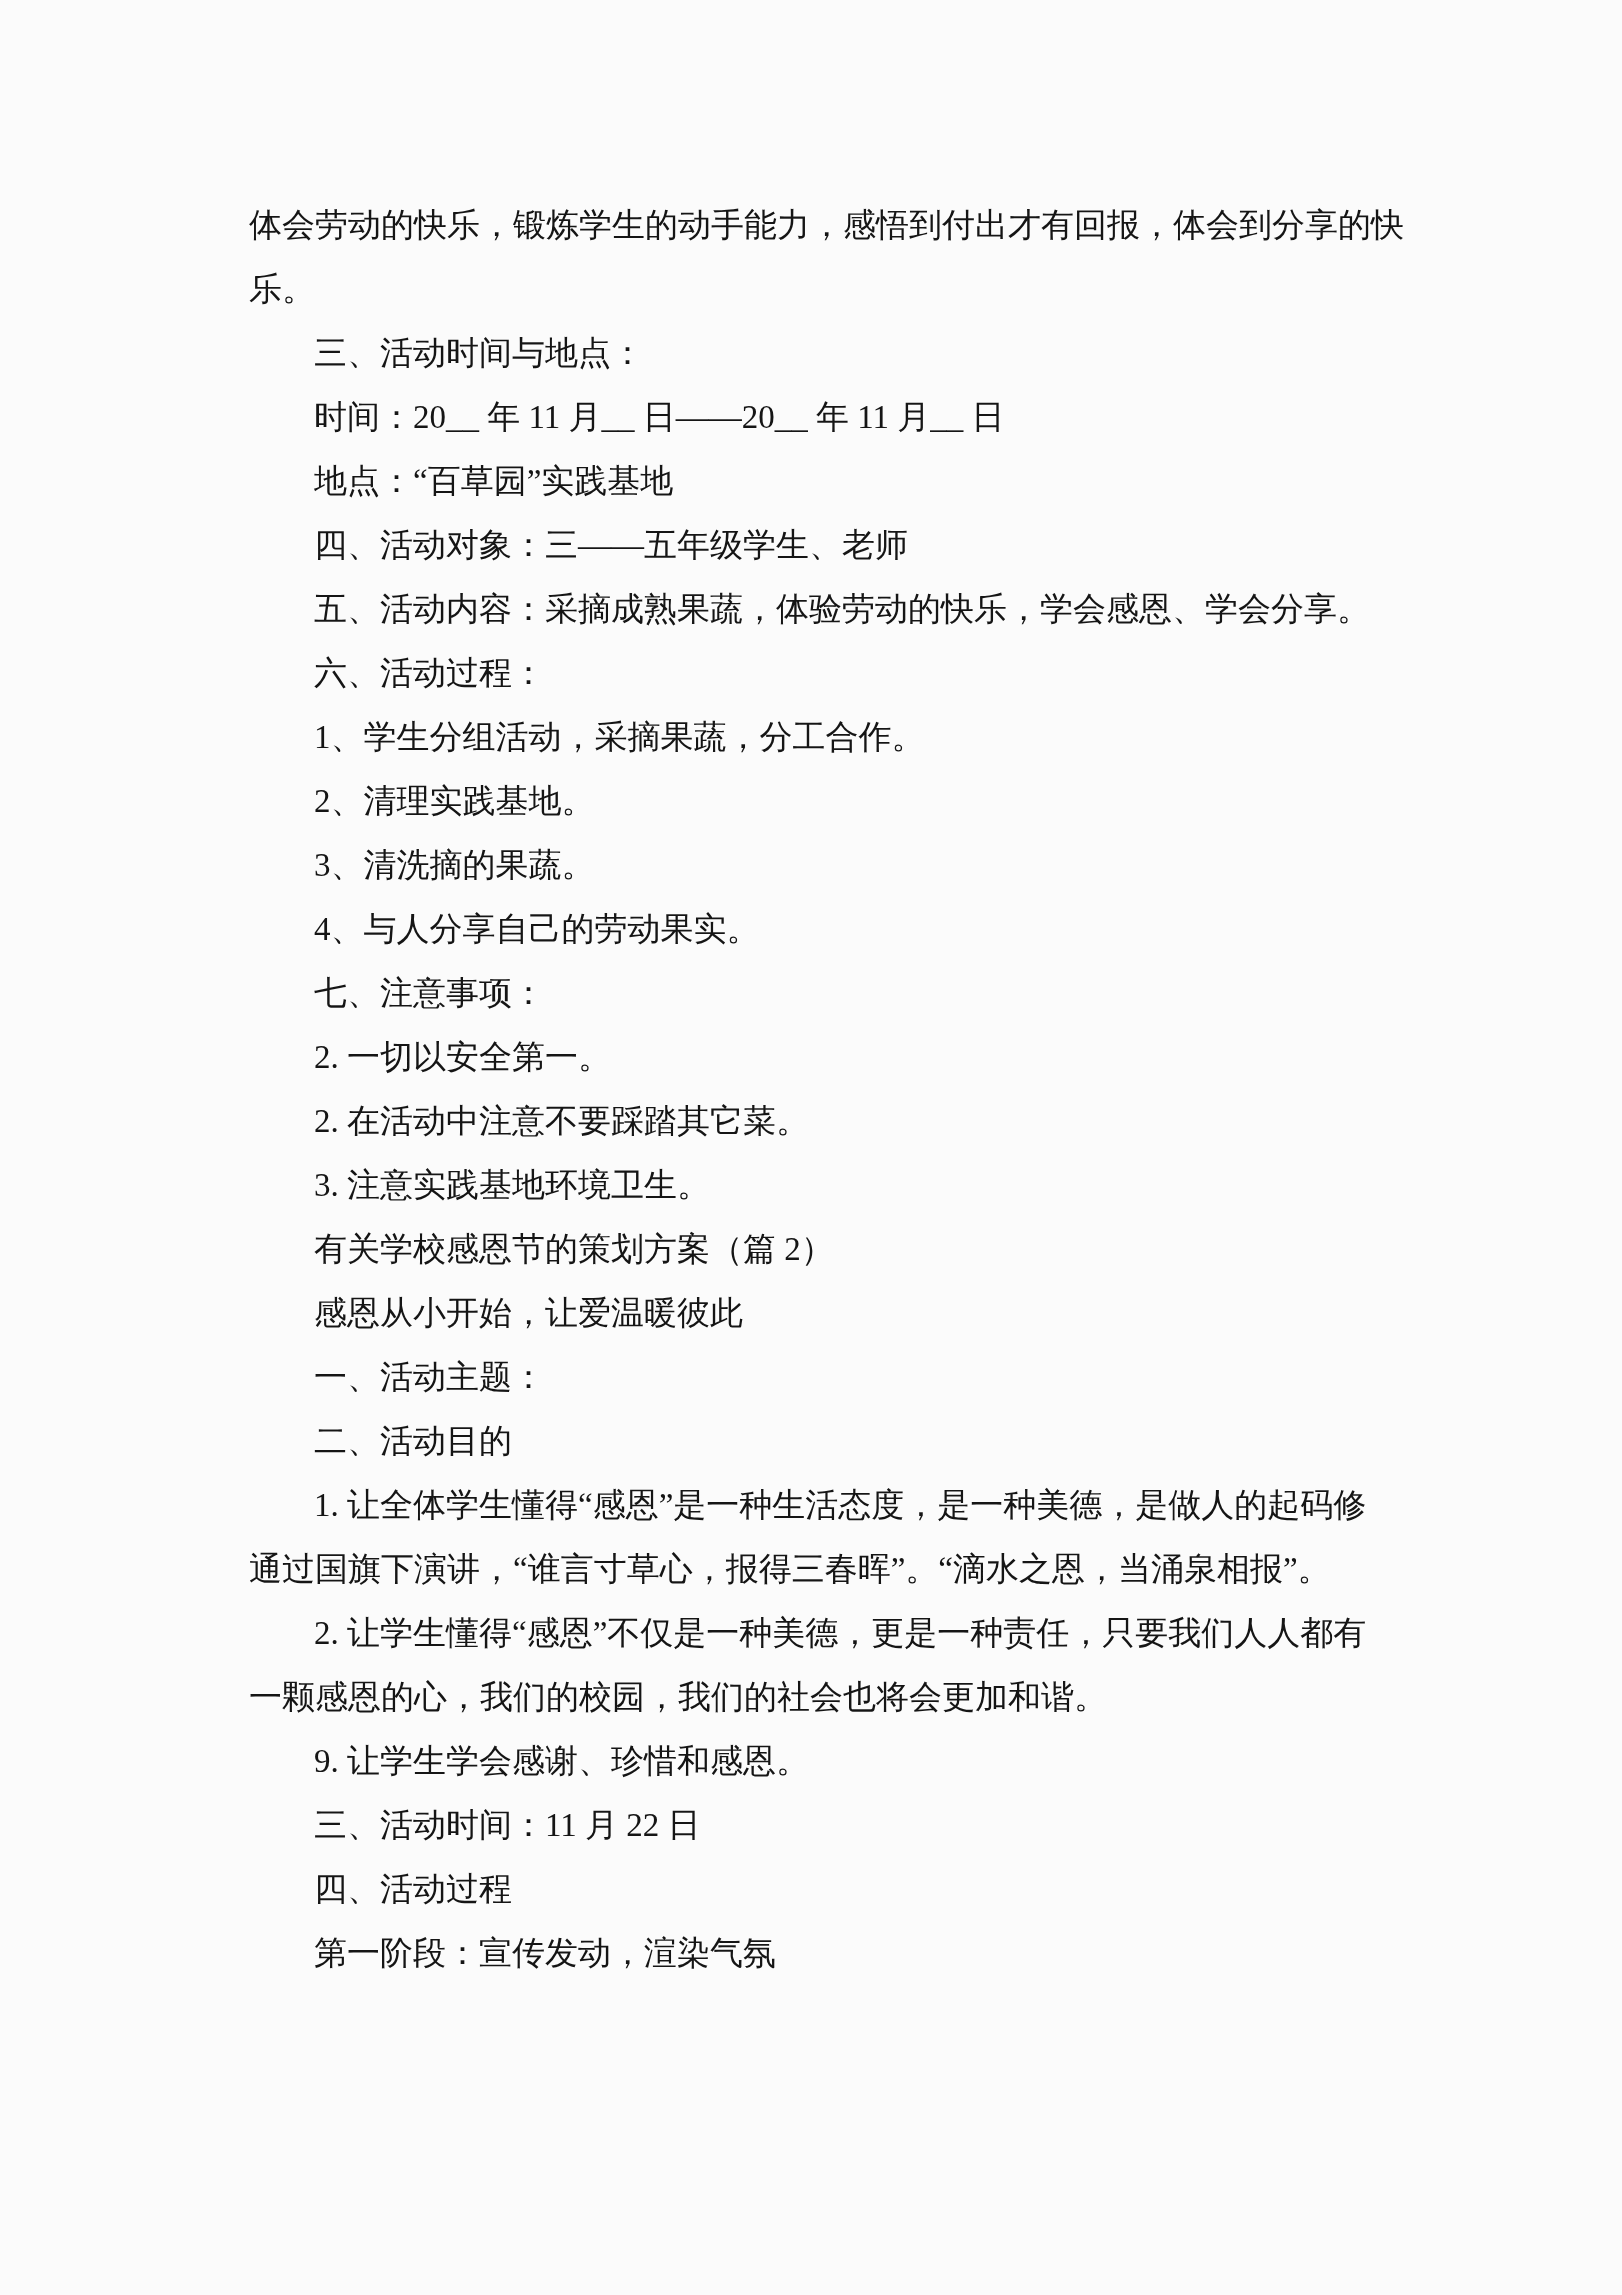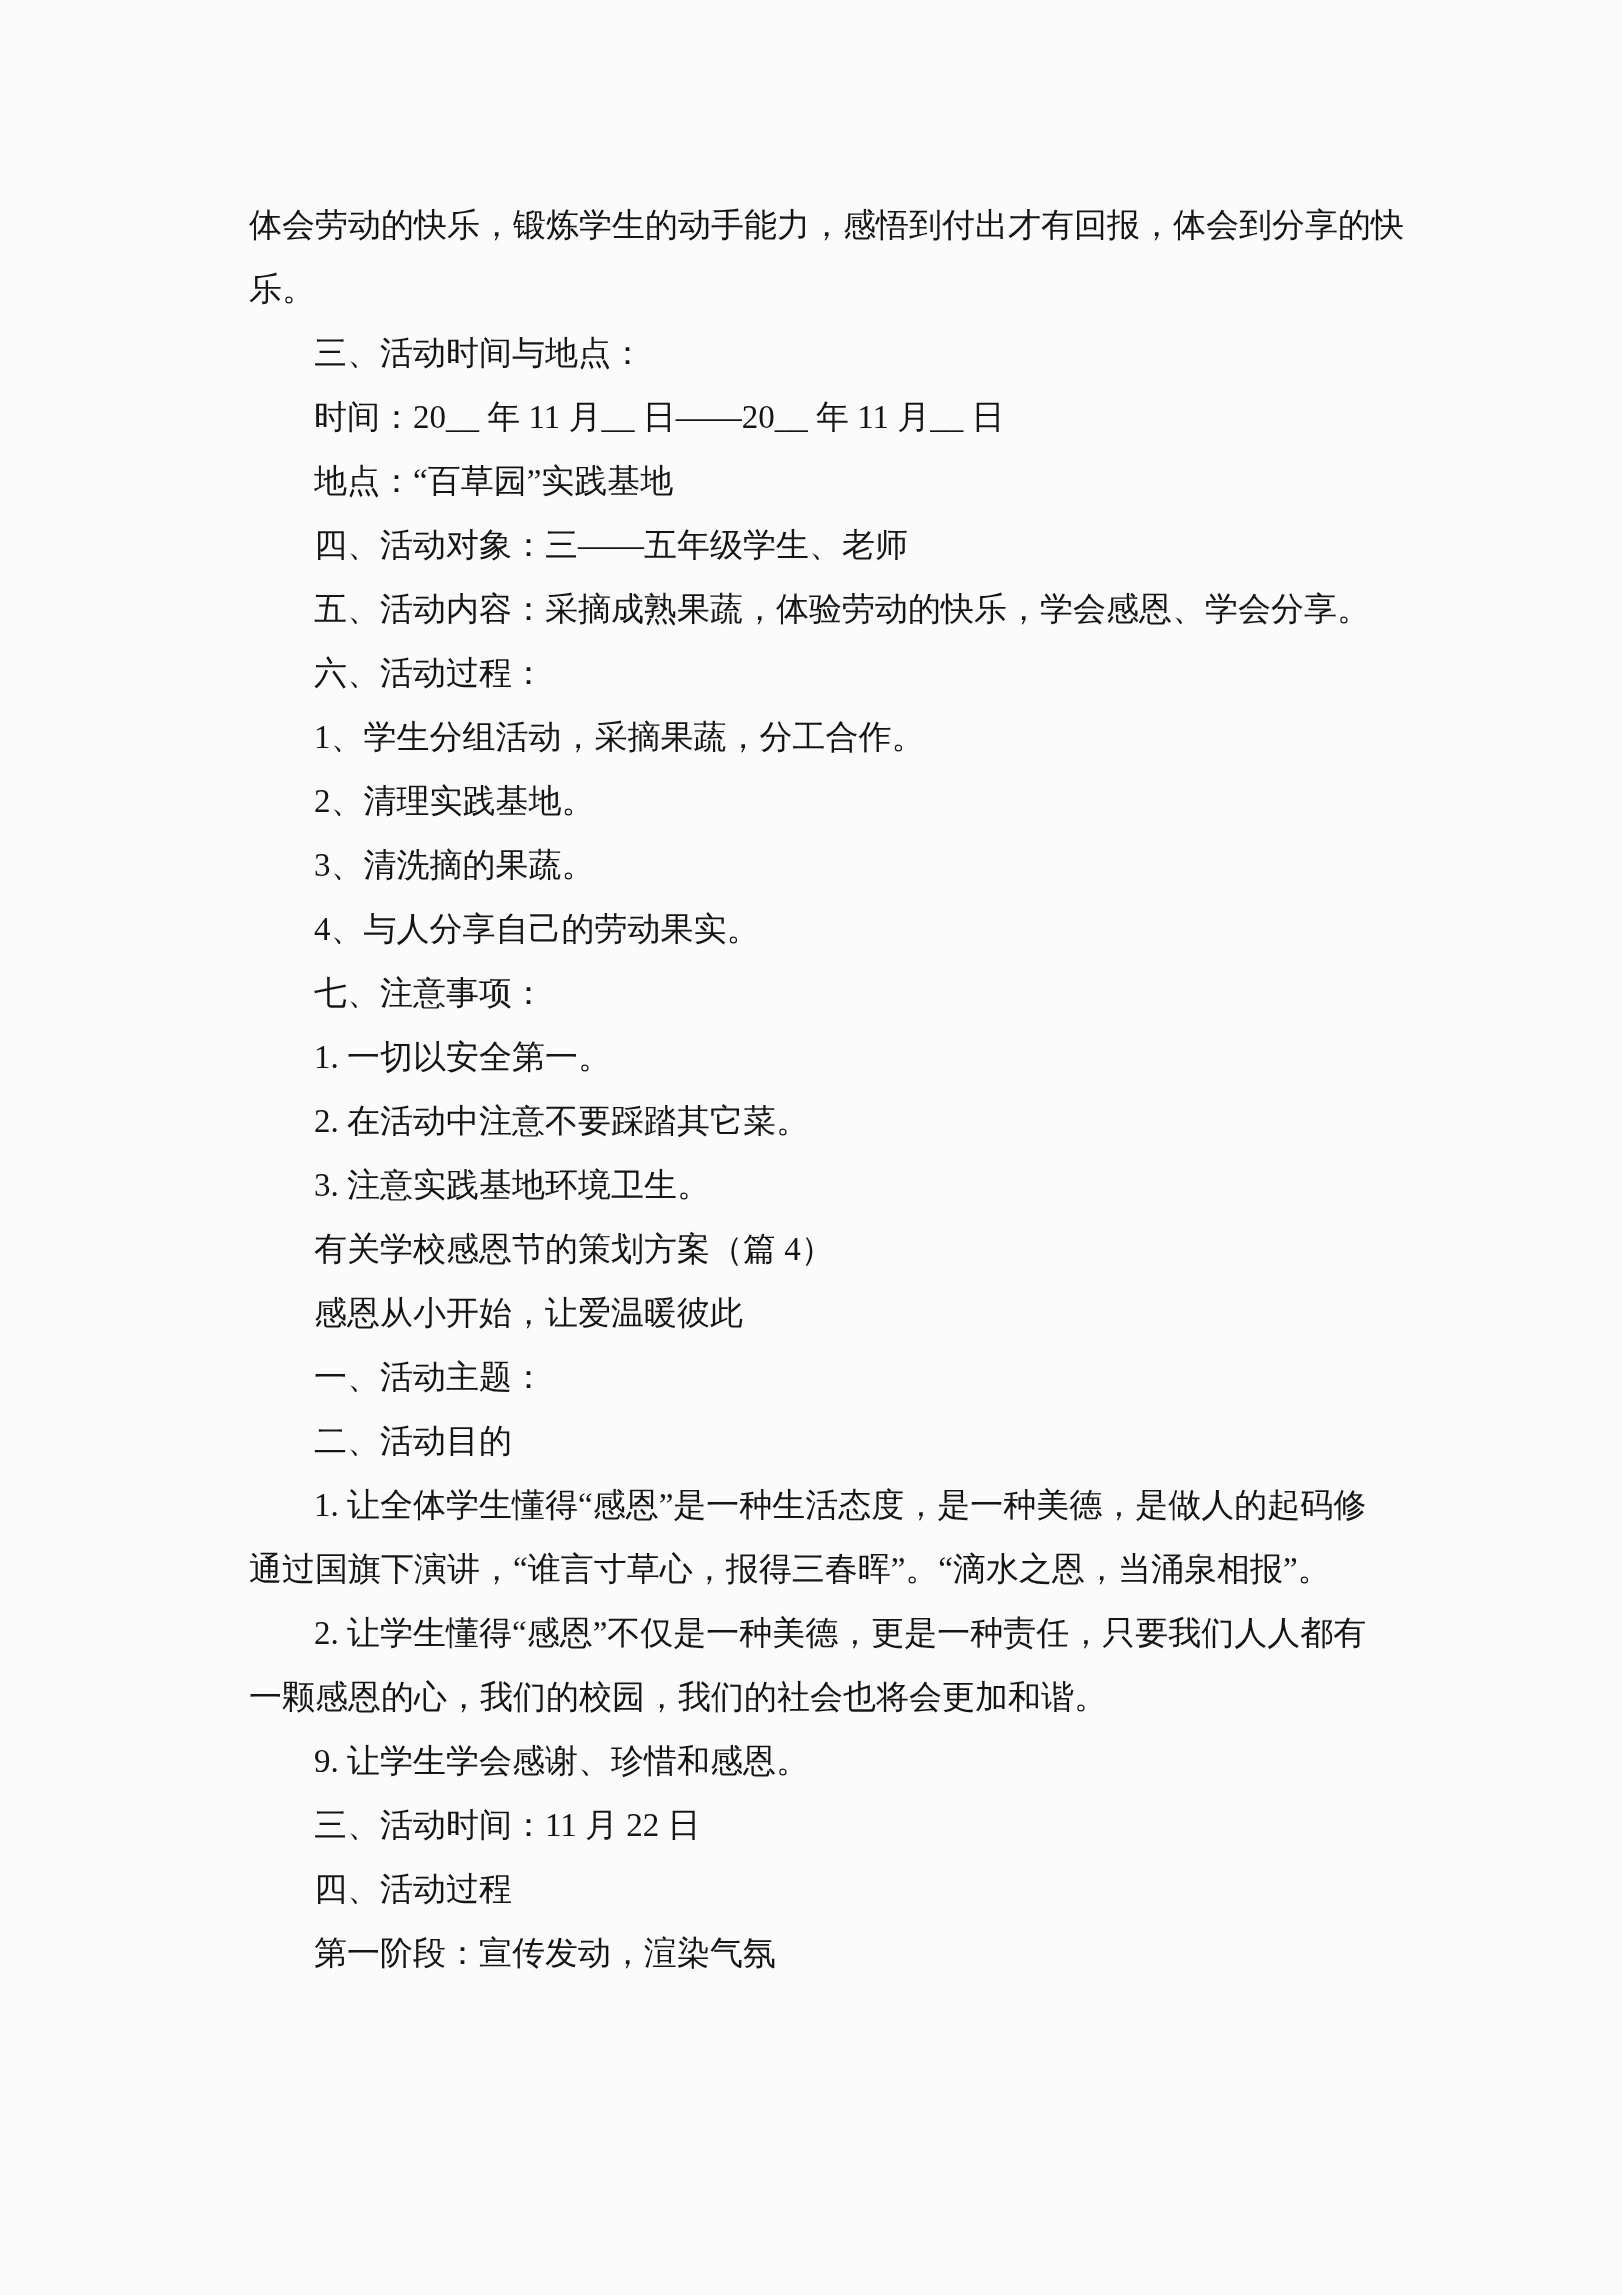--- a/index.html
+++ b/index.html
@@ -45,24 +45,24 @@
       <div class="line indent">时间：20__ 年 11 月__ 日——20__ 年 11 月__ 日</div>
       <div class="line indent">地点：“百草园”实践基地</div>
       <div class="line indent">四、活动对象：三——五年级学生、老师</div>
       <div class="line indent">五、活动内容：采摘成熟果蔬，体验劳动的快乐，学会感恩、学会分享。</div>
       <div class="line indent">六、活动过程：</div>
       <div class="line indent">1、学生分组活动，采摘果蔬，分工合作。</div>
       <div class="line indent">2、清理实践基地。</div>
       <div class="line indent">3、清洗摘的果蔬。</div>
       <div class="line indent">4、与人分享自己的劳动果实。</div>
       <div class="line indent">七、注意事项：</div>
-      <div class="line indent">1. 一切以安全第一。</div>
+      <div class="line indent">2. 一切以安全第一。</div>
       <div class="line indent">2. 在活动中注意不要踩踏其它菜。</div>
       <div class="line indent">3. 注意实践基地环境卫生。</div>
-      <div class="line indent">有关学校感恩节的策划方案（篇 4）</div>
+      <div class="line indent">有关学校感恩节的策划方案（篇 2）</div>
       <div class="line indent">感恩从小开始，让爱温暖彼此</div>
       <div class="line indent">一、活动主题：</div>
       <div class="line indent">二、活动目的</div>
       <div class="line indent">1. 让全体学生懂得“感恩”是一种生活态度，是一种美德，是做人的起码修</div>
       <div class="line">通过国旗下演讲，“谁言寸草心，报得三春晖”。“滴水之恩，当涌泉相报”。</div>
       <div class="line indent">2. 让学生懂得“感恩”不仅是一种美德，更是一种责任，只要我们人人都有</div>
       <div class="line">一颗感恩的心，我们的校园，我们的社会也将会更加和谐。</div>
       <div class="line indent">9. 让学生学会感谢、珍惜和感恩。</div>
       <div class="line indent">三、活动时间：11 月 22 日</div>
       <div class="line indent">四、活动过程</div>

